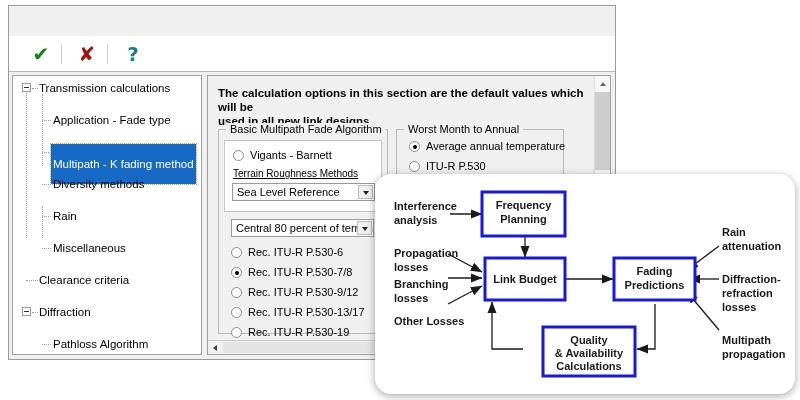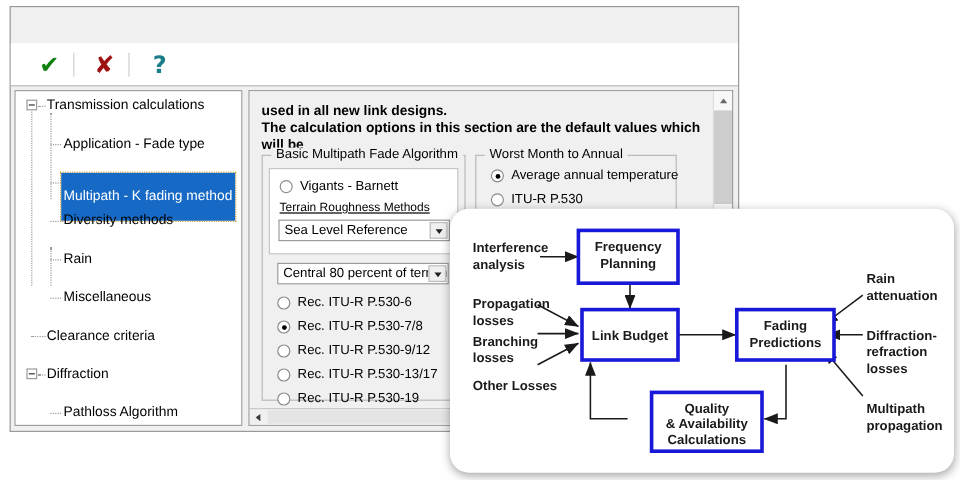--- a/index.html
+++ b/index.html
@@ -181,22 +181,22 @@
         
       </div>
     </div>
 
   </div>
 
   <div class="opt-pane">
     <div class="opt-inner">
 
       <div class="intro">
+        <div>The calculation options in this section are the default values which will be</div>
         <div>used in all new link designs.</div>
-        <div>The calculation options in this section are the default values which will be</div>
       </div>
 
       <div class="group gp1">
         <legend>Basic Multipath Fade Algorithm</legend>
 
         <div class="panel-in">
           <div class="radio" style="left:8px;top:8px">
             <span class="dot"></span>
             <span class="rl">Vigants - Barnett</span>
           </div>

